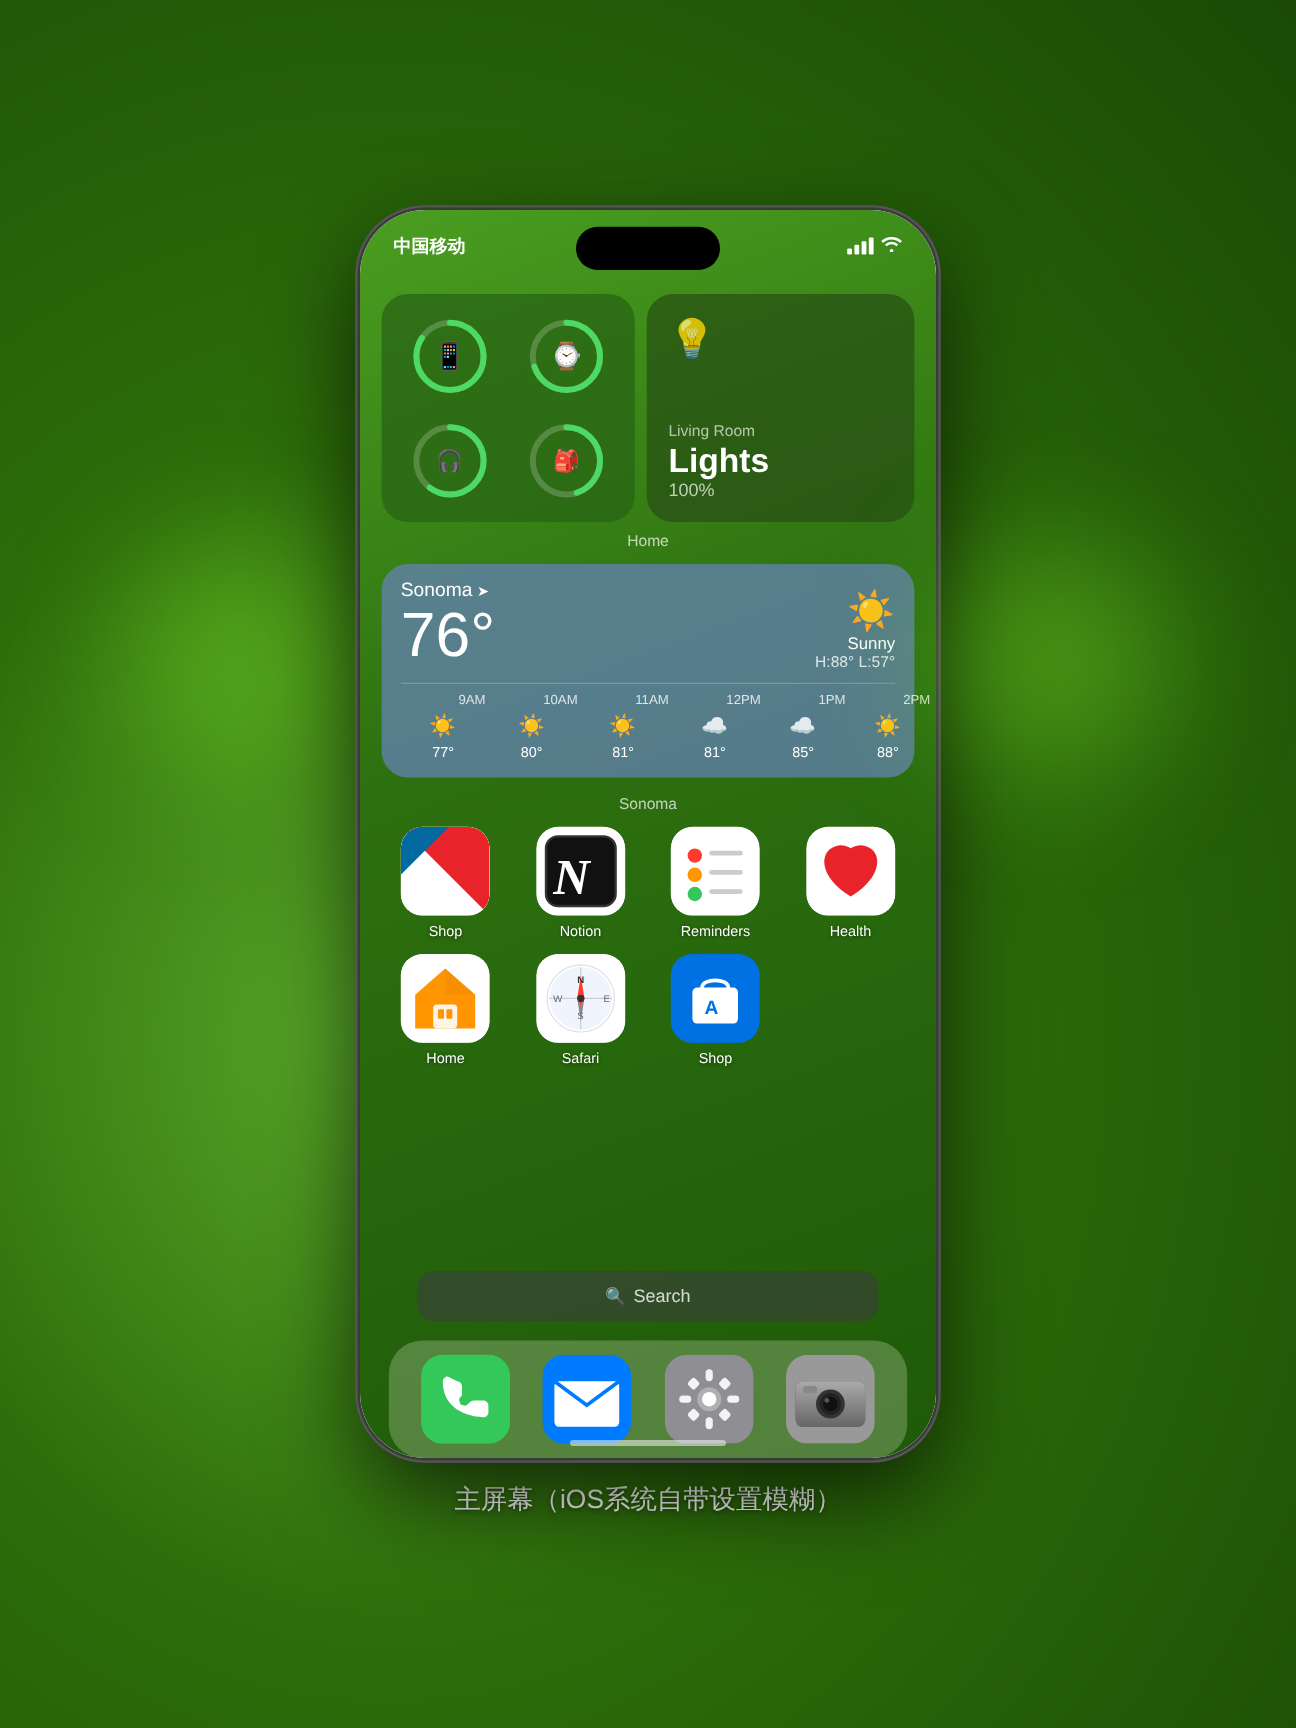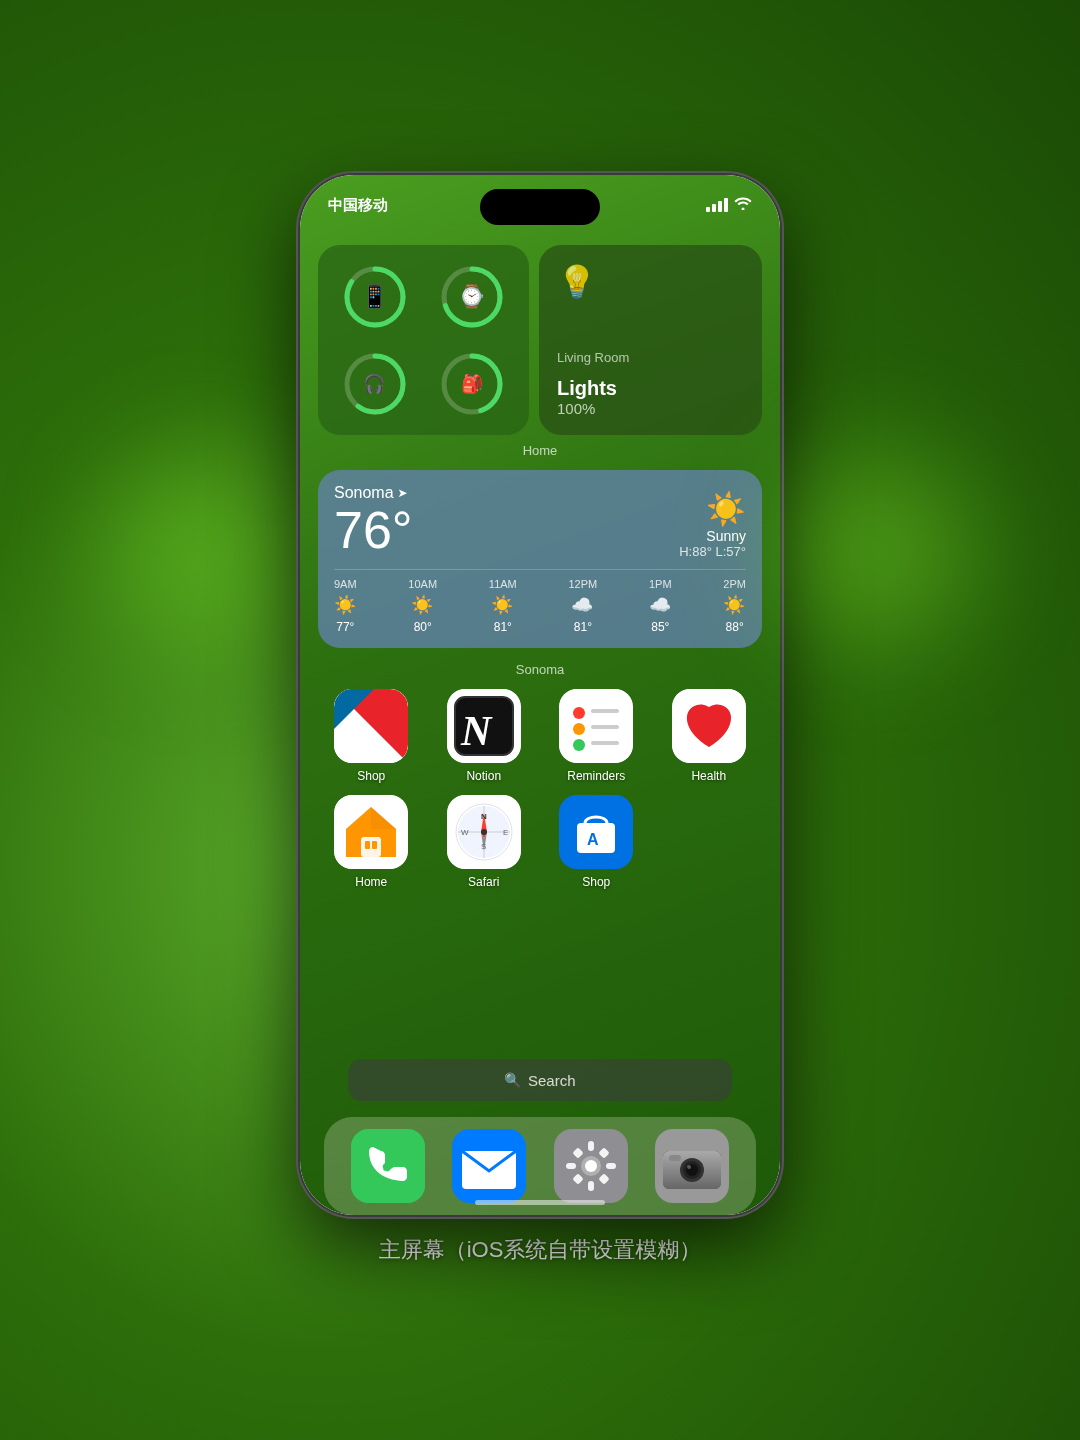--- a/index.html
+++ b/index.html
@@ -173,24 +173,24 @@
       flex-direction: column;
       justify-content: space-between;
     }
     .home-widget-icon {
       font-size: 32px;
       color: rgba(255,255,255,0.8);
     }
     .home-widget-label {
       font-size: 13px;
       color: rgba(255,255,255,0.65);
-      margin-bottom: 12px;
+      margin-bottom: 2px;
     }
     .home-widget-title {
-      font-size: 20px;
+      font-size: 28px;
       font-weight: 700;
       color: white;
     }
     .home-widget-value {
       font-size: 15px;
       color: rgba(255,255,255,0.7);
     }
     .home-caption {
       text-align: center;
       font-size: 13px;
@@ -247,20 +247,21 @@
     }
     .weather-hour {
       display: flex;
       flex-direction: column;
       align-items: center;
       gap: 4px;
     }
     .weather-hour .h-time {
       font-size: 11px;
       color: rgba(255,255,255,0.8);
+      margin-left: 48px;
     }
     .weather-hour .h-icon {
       font-size: 18px;
     }
     .weather-hour .h-temp {
       font-size: 12px;
       color: white;
       font-weight: 500;
     }
     .weather-caption {

